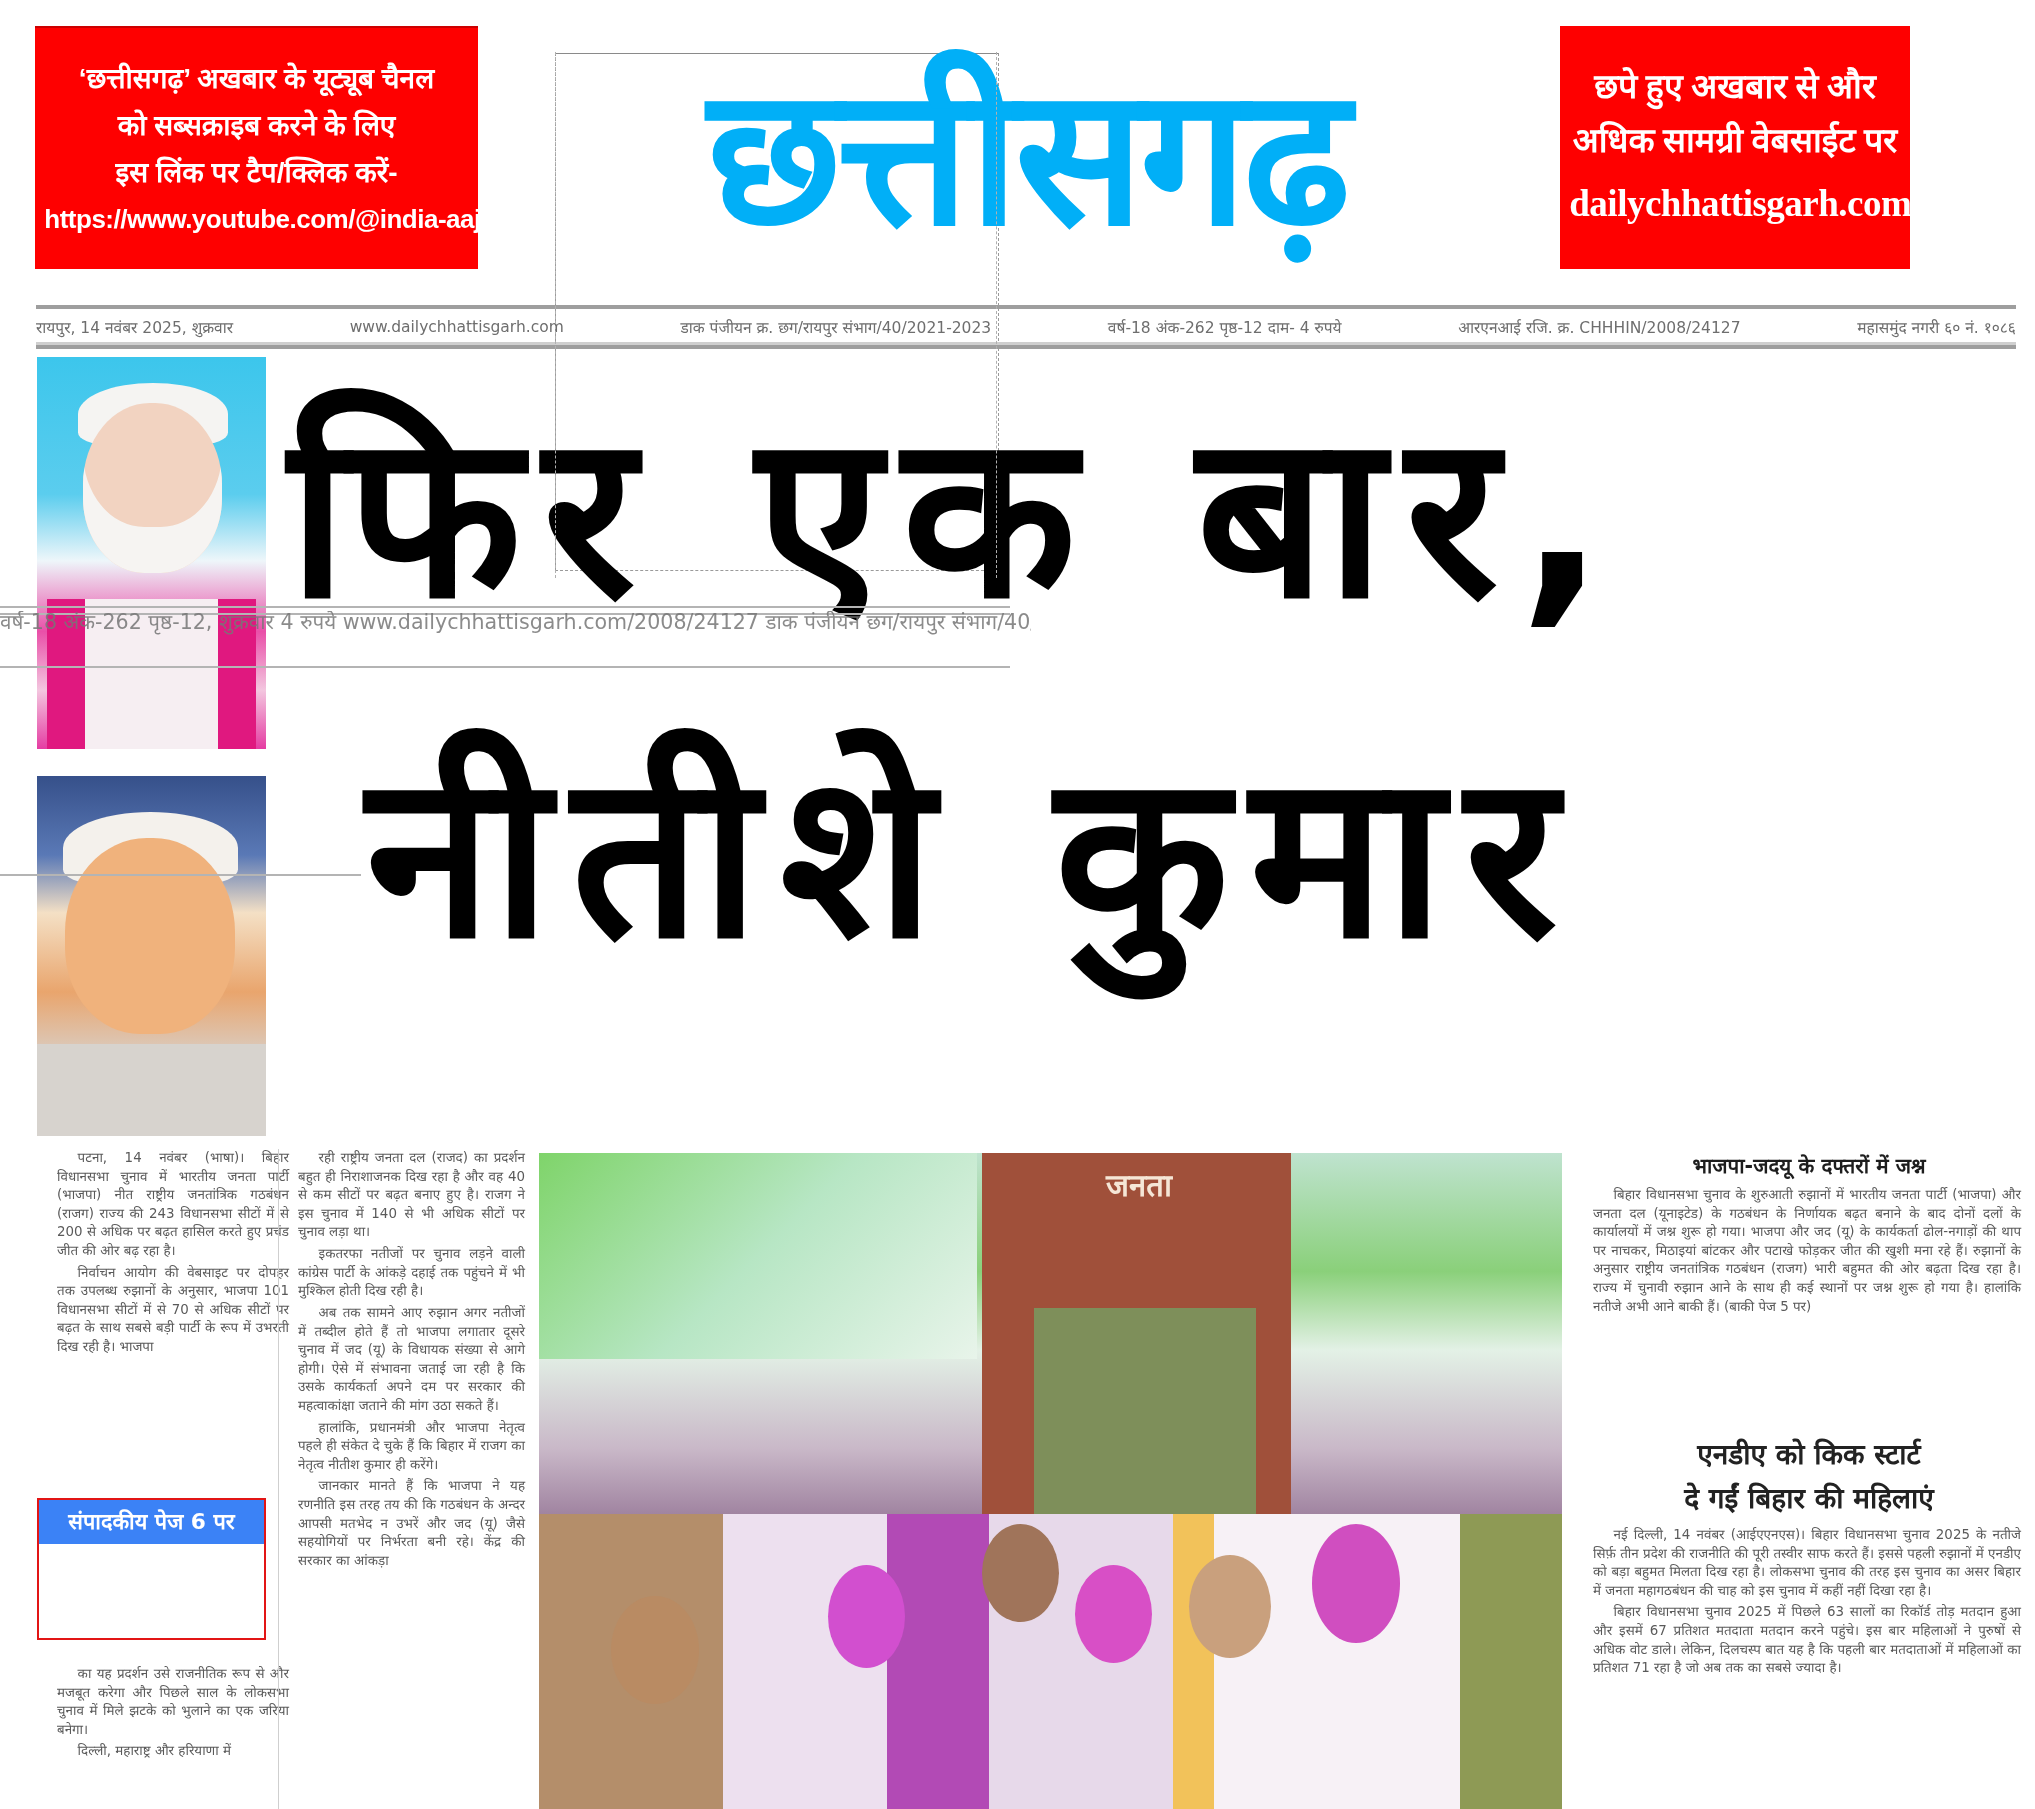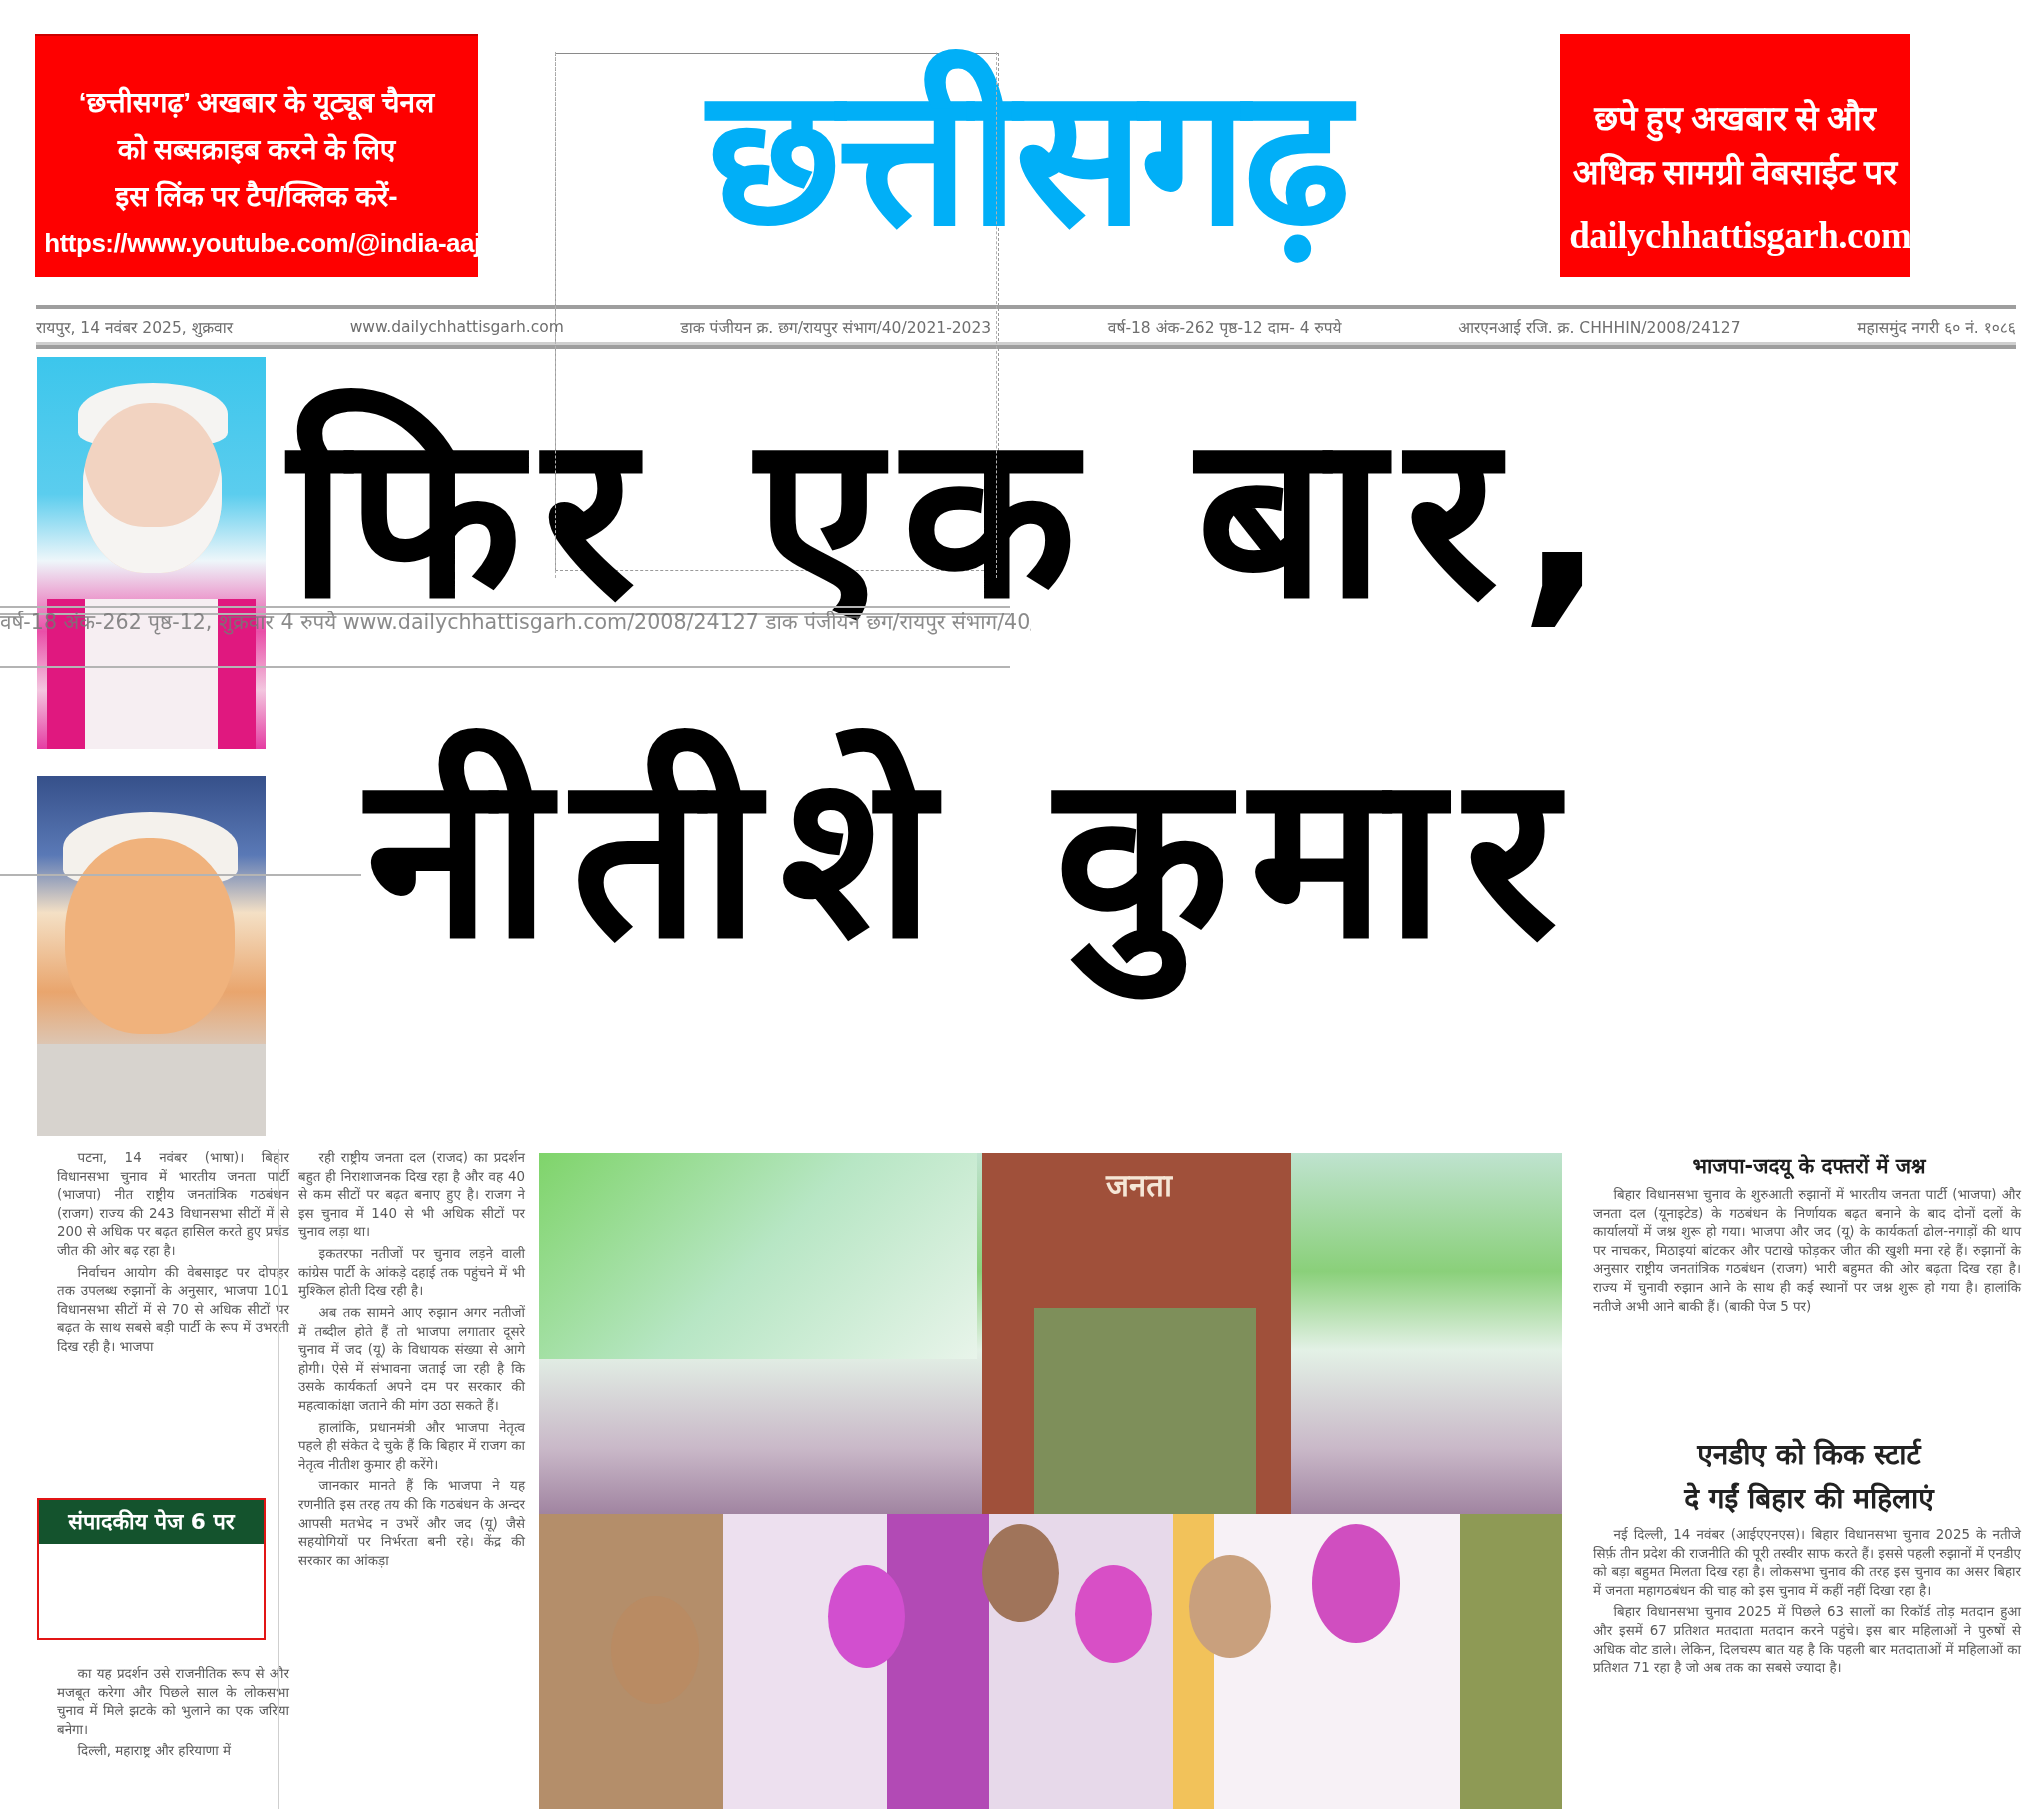--- a/index.html
+++ b/index.html
@@ -2,21 +2,21 @@
 <html style="font-size:8.2px"><head>
 <meta charset="utf-8">
 <style>
   html, body { margin: 0; padding: 0; background: #ffffff; }
   body { width: 2035px; height: 1810px; position: relative; overflow: hidden;
          font-family: "DejaVu Sans", "Liberation Sans", sans-serif; color: #111; }
 
   
   .promo-box { position: absolute; background: #fe0000; color: #fff; text-align: center;
                font-family: "Liberation Sans", "DejaVu Sans", sans-serif; font-weight: bold;
-               box-sizing: border-box; display: flex; flex-direction: column; justify-content: flex-end; margin-top: 8px; }
+               box-sizing: border-box; display: flex; flex-direction: column; justify-content: center; }
   .promo-left  { left: 35px;  top: 26px; width: 443px; height: 243px; border-top: 2.1px solid #c00; padding: 10.3px 9.3px; }
   .promo-right { left: 1560px; top: 26px; width: 350px; height: 243px; padding: 10.3px 9.3px; font-family: Liberation Serif, serif; }
   .promo-line  { font-size: 28px; line-height: 47px; white-space: nowrap; }
   .promo-url   { font-size: 26px; line-height: 47px; letter-spacing: -0.5px; white-space: nowrap; }
   .promo-right .promo-line { font-size: 34px; line-height: 54px; }
   .promo-right .promo-url  { font-size: 37px; line-height: 62px; margin-top: 5.2px; }
 
   .logo-frame { position: absolute; left: 555px; top: 53px; width: 442px; height: 516px;
                 border: 1px dashed #9a9a9a; border-top: 1.5px solid #8a8a8a; pointer-events: none; }
   .logo { position: absolute; left: 550px; top: 36px; width: 954px; height: 258px;
@@ -66,21 +66,21 @@
   .col-2 { left: 298px; top: 1149px; width: 227px; }
   .col-3 { left: 1593px; top: 1186px; width: 428px; }
   .col-3b { left: 1593px; top: 1526px; width: 428px; }
 
   .col-head { position: absolute; font-weight: bold; color: #1d1d1d; text-align: center; }
   .col-head-1 { left: 1608px; top: 1151px; width: 402px; font-size: 20.6px; }
   .sub-head { left: 1603px; top: 1433px; width: 412px; font-size: 28px; line-height: 44px; color: #222; }
 
   .editorial { position: absolute; left: 37px; top: 1498px; width: 229px; height: 142px;
                border: 2.1px solid #e21515; box-sizing: border-box; background: #fff; }
-  .editorial-head { background: #14532d; color: #fff; text-align: center; font-size: 21.7px; font-weight: bold;
+  .editorial-head { background: #3b82f6; color: #fff; text-align: center; font-size: 21.7px; font-weight: bold;
                     line-height: 44px; height: 44px; }
   .editorial-body { color: #e21515; text-align: center; font-size: 17px; line-height: 29px; padding-top: 4.1px; }
 
   
   .photo { position: absolute; left: 539px; top: 1153px; width: 1023px; height: 657px; overflow: hidden;
            background: linear-gradient(180deg,#bfe3cf 0%,#8ad07a 18%,#e3f1e6 30%,#c9b8c8 45%,#8c6a8d 60%,#e6d7ea 80%,#d9c9d9 100%); }
   .photo .banner { position:absolute; left:0; top:0; width: 438px; height: 206px; background: linear-gradient(135deg,#7fd46a 0%,#b7e6c4 50%,#e8f4ea 100%); }
   .photo .gate { position:absolute; left: 443px; top: 0; width: 309px; height: 371px; background:#a0503a; }
   .photo .gate-inner { position:absolute; left: 495px; top: 155px; width: 222px; height: 217px; background:#7e8f5a; }
   .photo .sign { position:absolute; left: 567px; top: 10.3px; width: 144px; height: 46px; color:#f5e6d6; font-size: 31px; font-weight:bold; }

